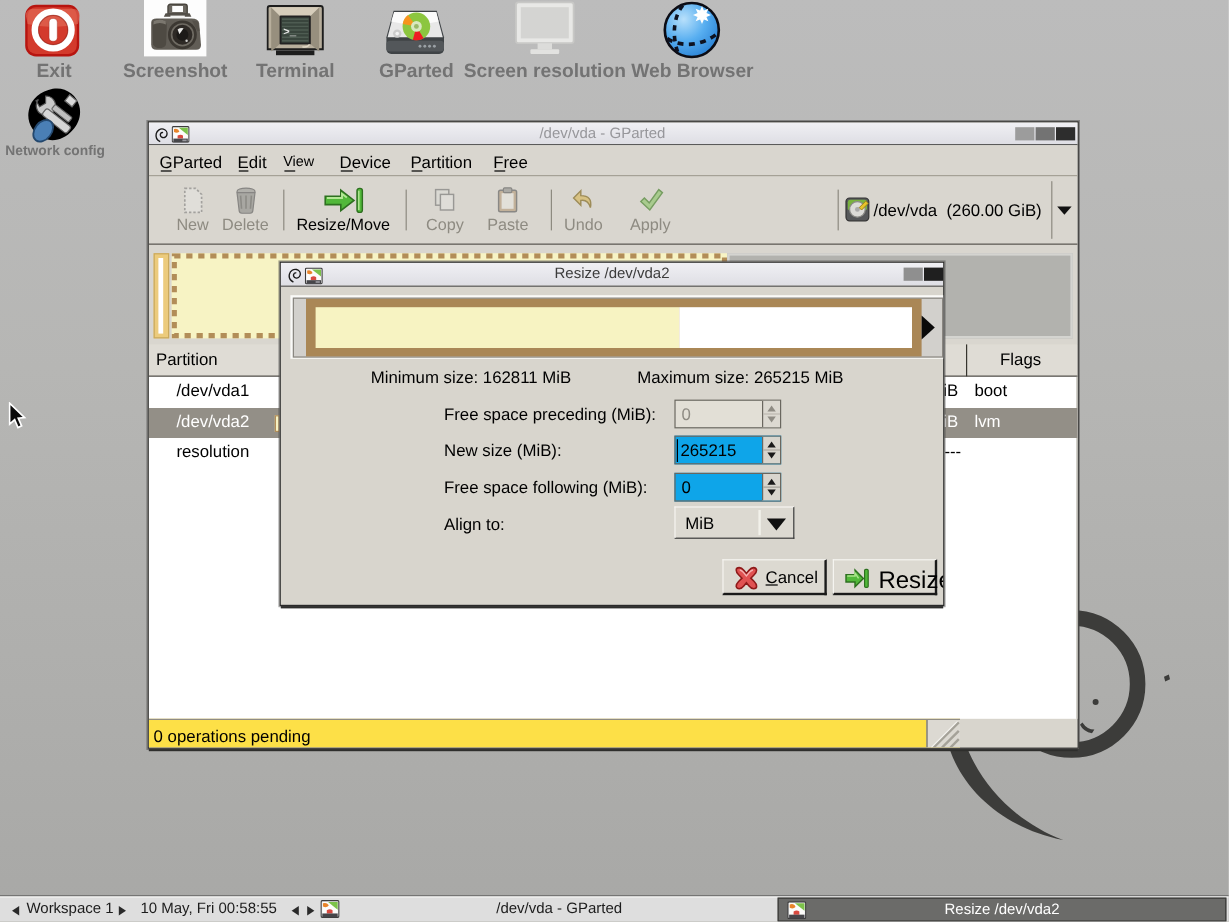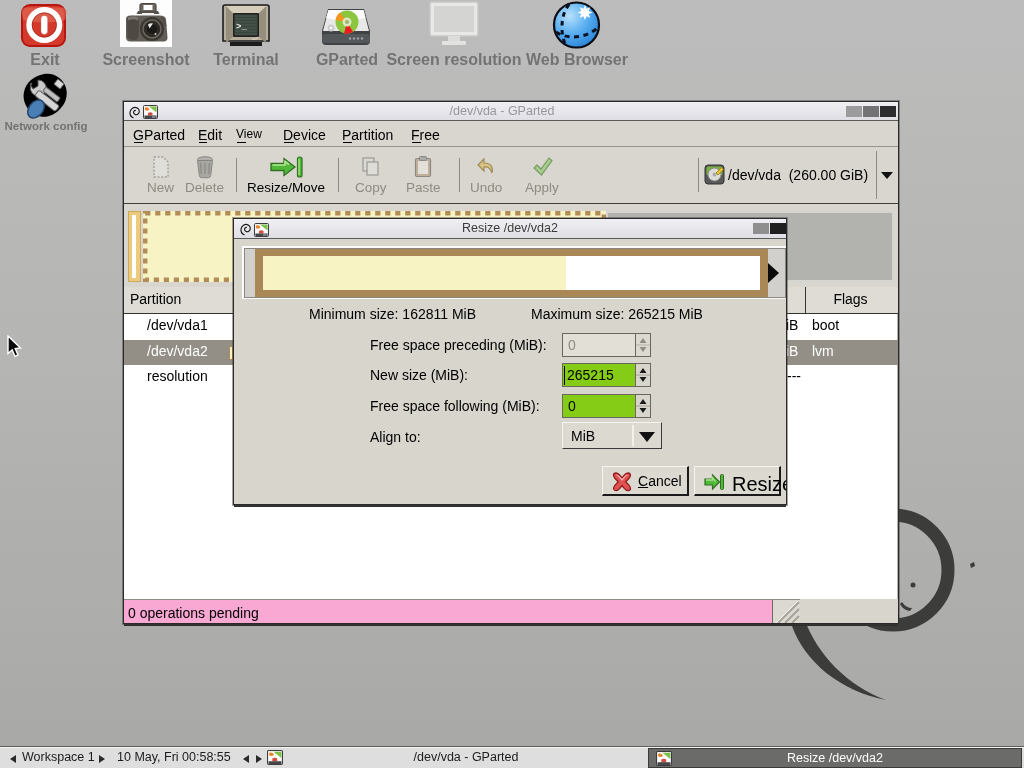--- a/index.html
+++ b/index.html
@@ -9,21 +9,21 @@
 .abs { position:absolute; }
 
 .dlabel { position:absolute; color:#737373; font-weight:bold; font-size:16px; text-align:center; white-space:nowrap; transform:translateX(-50%); }
 
 .win { position:absolute; background:#d8d5cd; overflow:hidden; }
 .tbar { position:relative; height:19px; background:linear-gradient(#f2f2f5,#dddde2); border-bottom:1px solid #5a5a5a; }
 .tbar .ttext { position:absolute; left:0; right:0; top:2px; text-align:center; font-size:12.5px; }
 .tbtn { position:absolute; top:4px; width:16px; height:11px; }
 
 .gtkbtn { position:absolute; background:#dcd9d1; border-top:1px solid #f5f4f0; border-left:1px solid #f5f4f0; border-right:1px solid #5f5d57; border-bottom:1px solid #5f5d57; }
-.entry { position:absolute; background:#84cc16; border:1px solid #6a675f; font-size:14px; }
+.entry { position:absolute; background:#0ea5e9; border:1px solid #6a675f; font-size:14px; }
 .spinner { position:absolute; right:0; top:0; bottom:0; width:15px; background:#d8d5cd; border-left:1px solid #6a675f; }
 .tbi { position:absolute; top:8px; text-align:center; }
 .tbi svg { display:block; margin:0 auto; }
 .tl { font-size:13.5px; color:#8e8b82; margin-top:1px; }
 .tsep { position:absolute; top:11px; width:1px; height:34px; background:#8d8a80; }
 </style>
 </head>
 <body>
 
 <svg class="abs" style="left:780px;top:490px;" width="240" height="230" viewBox="0 0 240 230">
@@ -263,21 +263,21 @@
       <div class="abs" style="left:105px;top:6px;width:4px;height:14px;background:#f6f2c4;border:1px solid #b28d58;"></div>
       <div class="abs" style="left:662px;top:3px;font-size:14px;">iB</div>
       <div class="abs" style="left:688px;top:3px;font-size:14px;">lvm</div>
     </div>
     <div class="abs" style="left:0;top:51px;width:774px;height:26px;">
       <div class="abs" style="left:23px;top:3px;font-size:14px;">resolution</div>
       <div class="abs" style="left:663px;top:3px;font-size:14px;">---</div>
     </div>
   </div>
 
-  <div class="abs" style="left:0;top:497px;width:676px;height:24px;background:#f9a8d4;border-top:1px solid #8f8c84;">
+  <div class="abs" style="left:0;top:497px;width:676px;height:24px;background:#fde047;border-top:1px solid #8f8c84;">
     <div class="abs" style="left:4px;top:5px;font-size:14px;">0 operations pending</div>
     <div class="abs" style="right:0;top:0;width:28px;height:23px;border-left:1px solid #6b6962;background:#dcd9d2;"></div>
     <svg class="abs" style="right:0;top:1px;" width="27" height="22" viewBox="0 0 27 22">
         <path d="M 26 1 L 5 22 M 26 8 L 12 22 M 26 15 L 19 22" stroke="#a5a299" stroke-width="2"></path>
         <path d="M 25 0 L 3 22" stroke="#f4f3ef" stroke-width="1"></path>
       </svg>
   </div>
 </div>
 
 <div class="win" id="dialog" style="left:233px;top:218px;width:554px;height:287px;border:1px solid #2a2a2a;box-shadow:0 0 0 1px rgba(60,60,60,.45), 0 3px 0 -1px #2e2e2c;">

